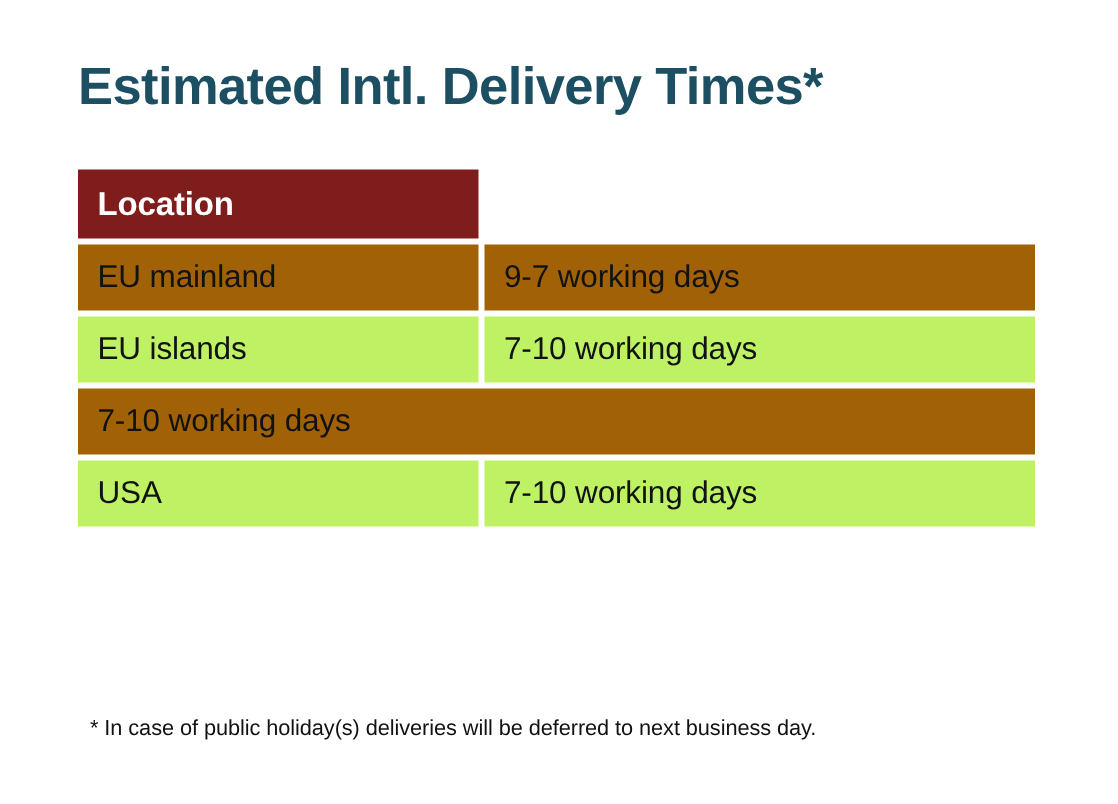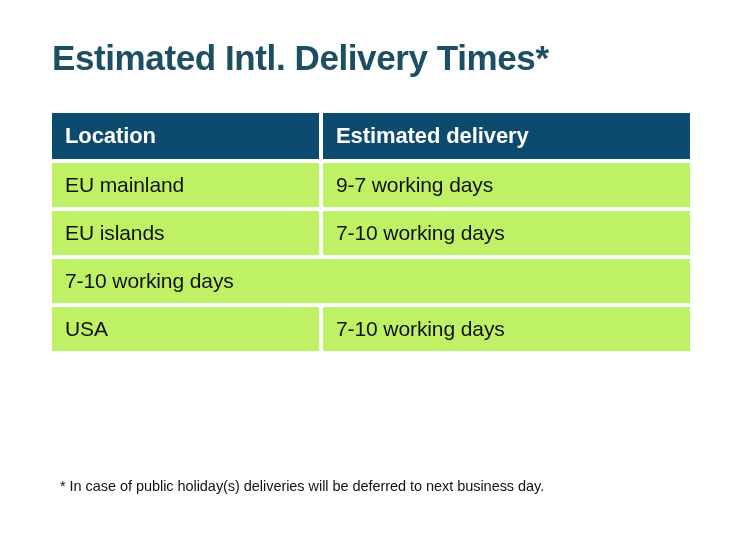--- a/index.html
+++ b/index.html
@@ -66,30 +66,30 @@
     width: 267px;
     margin-right: 4px;
     flex: 0 0 267px;
   }
   .cell-delivery {
     flex: 1 1 auto;
   }
 
   
   .row-header .cell {
-    background: #0c4a6e;
+    background: #7f1d1d;
     color: #ffffff;
     font-weight: 700;
     font-size: 22px;
     height: 46px;
   }
 
   
   .row-odd .cell {
-    background: #bef264;
+    background: #a16207;
   }
   .row-even .cell {
     background: #bef264;
   }
 
   
   .footnote {
     position: absolute;
     left: 60px;
     top: 478px;
@@ -103,21 +103,20 @@
 <body>
 
 <div class="page">
 
   <div class="title">Estimated Intl. Delivery Times*</div>
 
   <div class="table">
 
     <div class="row row-header">
       <div class="cell cell-location">Location</div>
-      <div class="cell cell-delivery">Estimated delivery</div>
     </div>
 
     <div class="row row-odd">
       <div class="cell cell-location">EU mainland</div>
       <div class="cell cell-delivery">9-7 working days</div>
     </div>
 
     <div class="row row-even">
       <div class="cell cell-location">EU islands</div>
       <div class="cell cell-delivery">7-10 working days</div>

